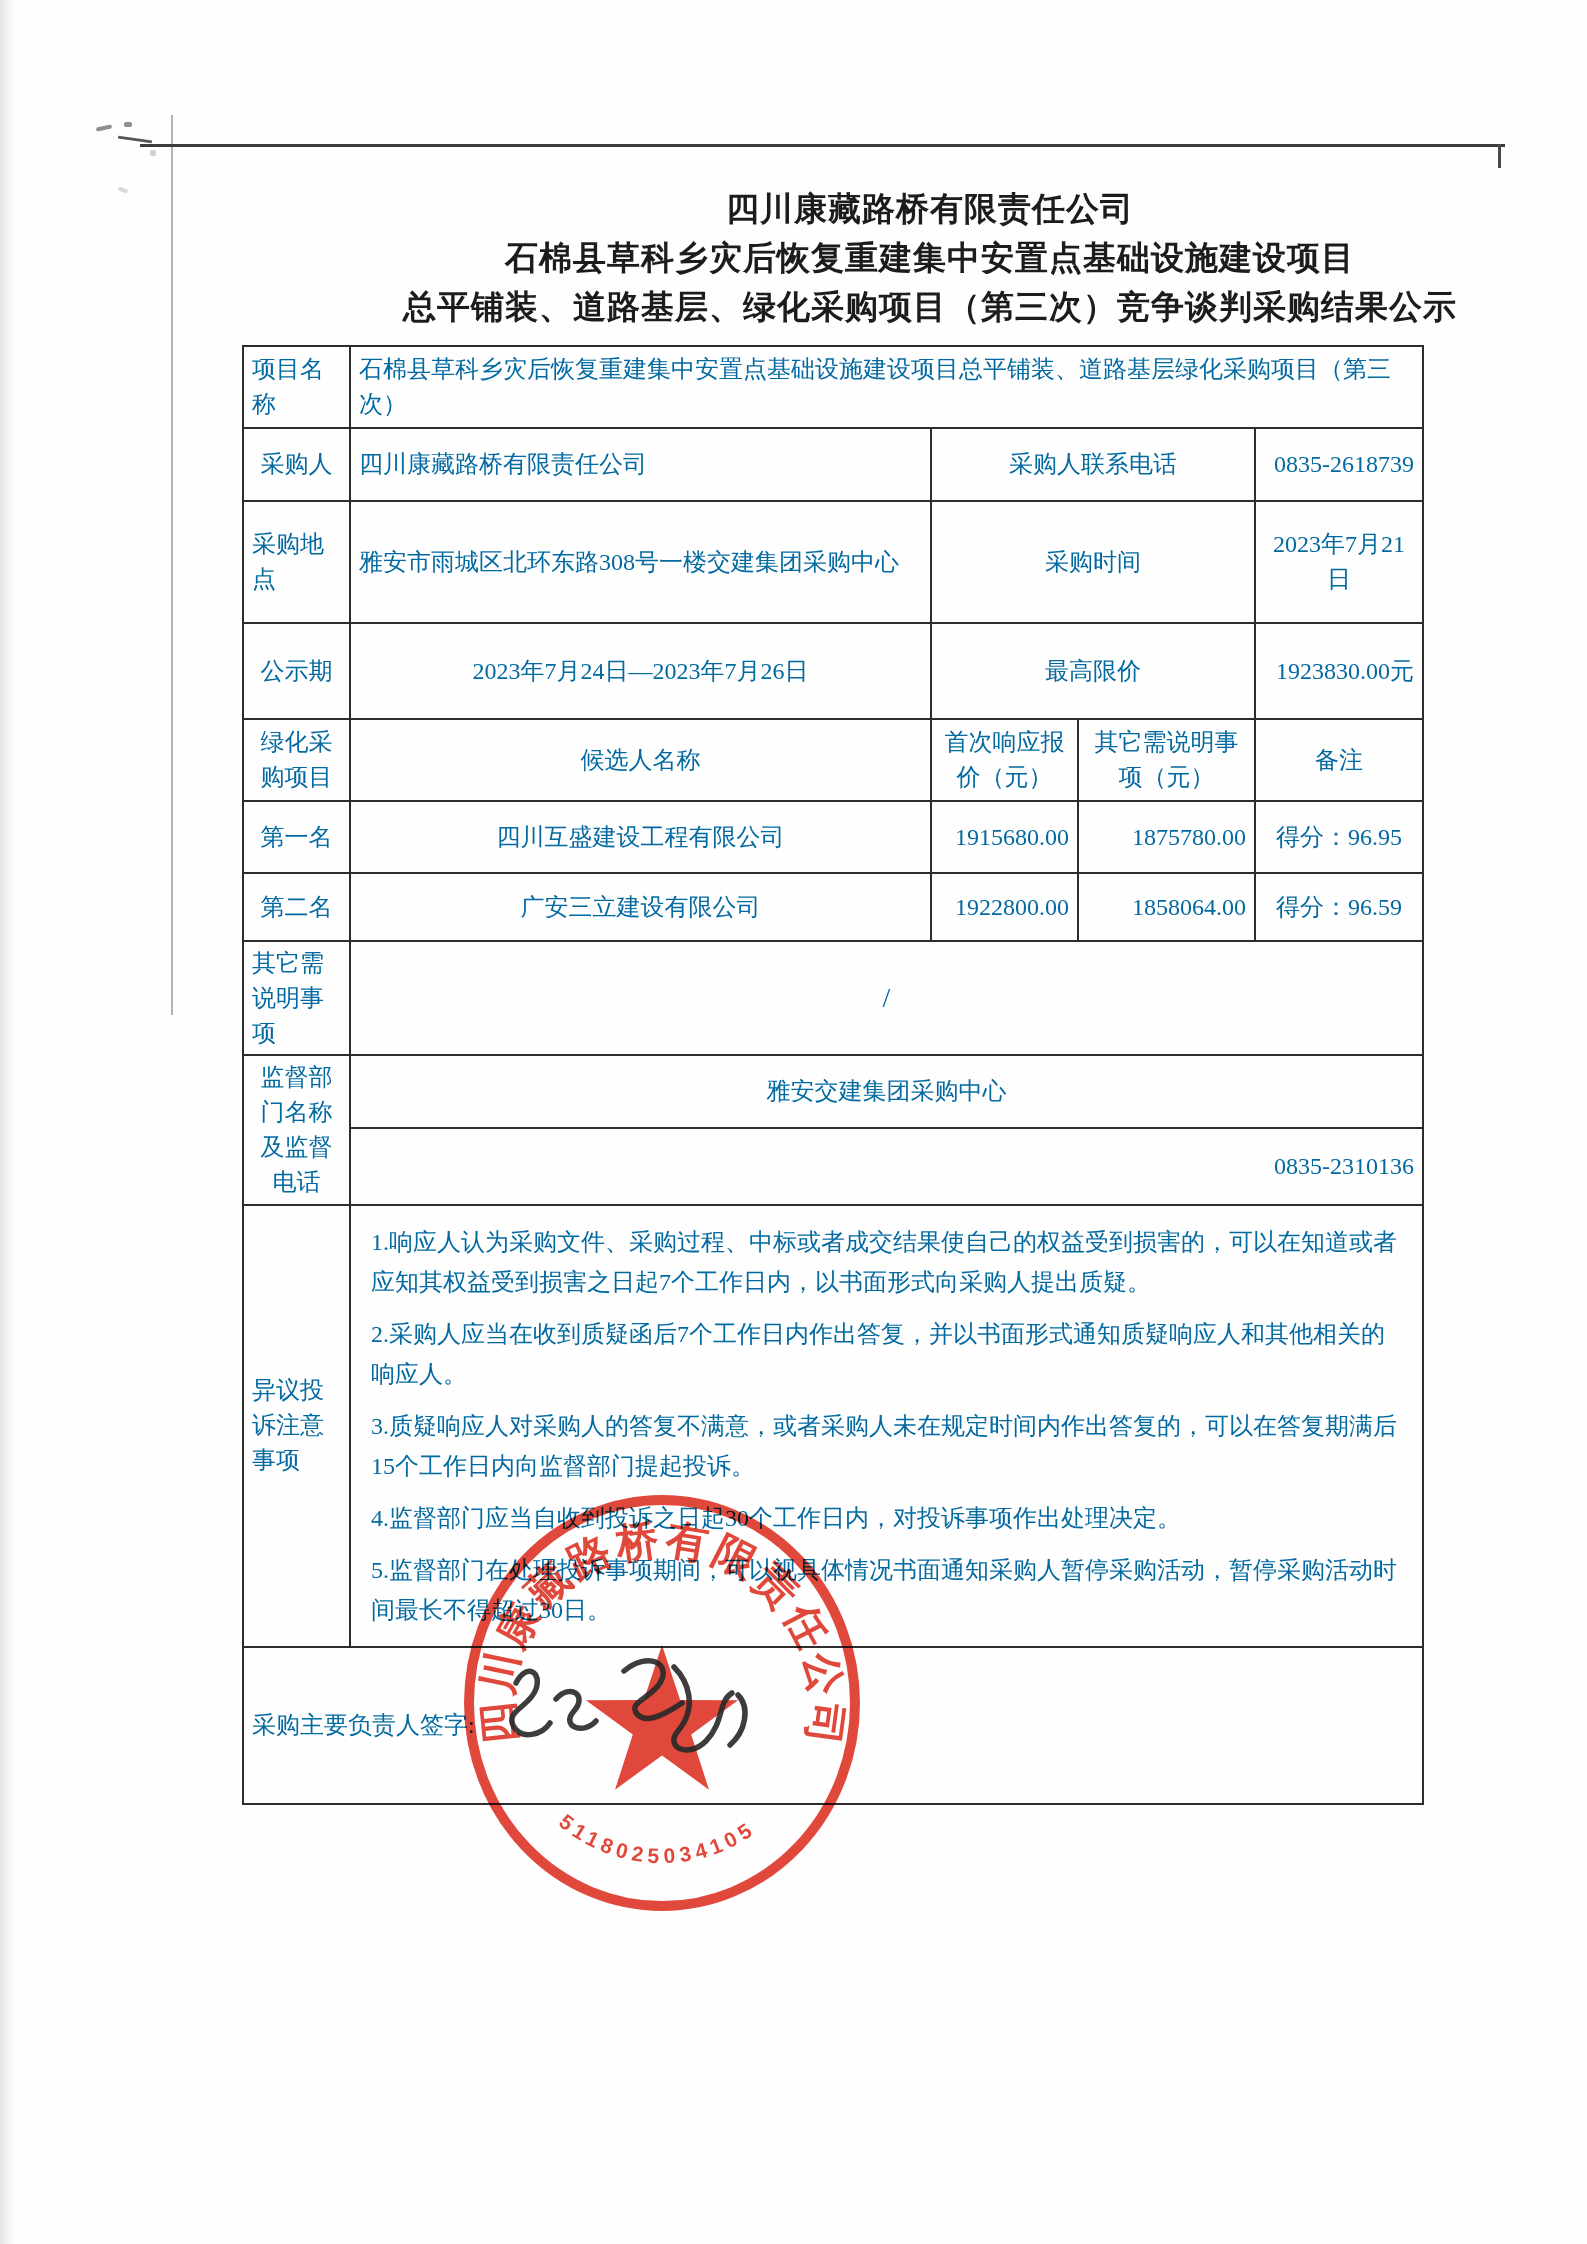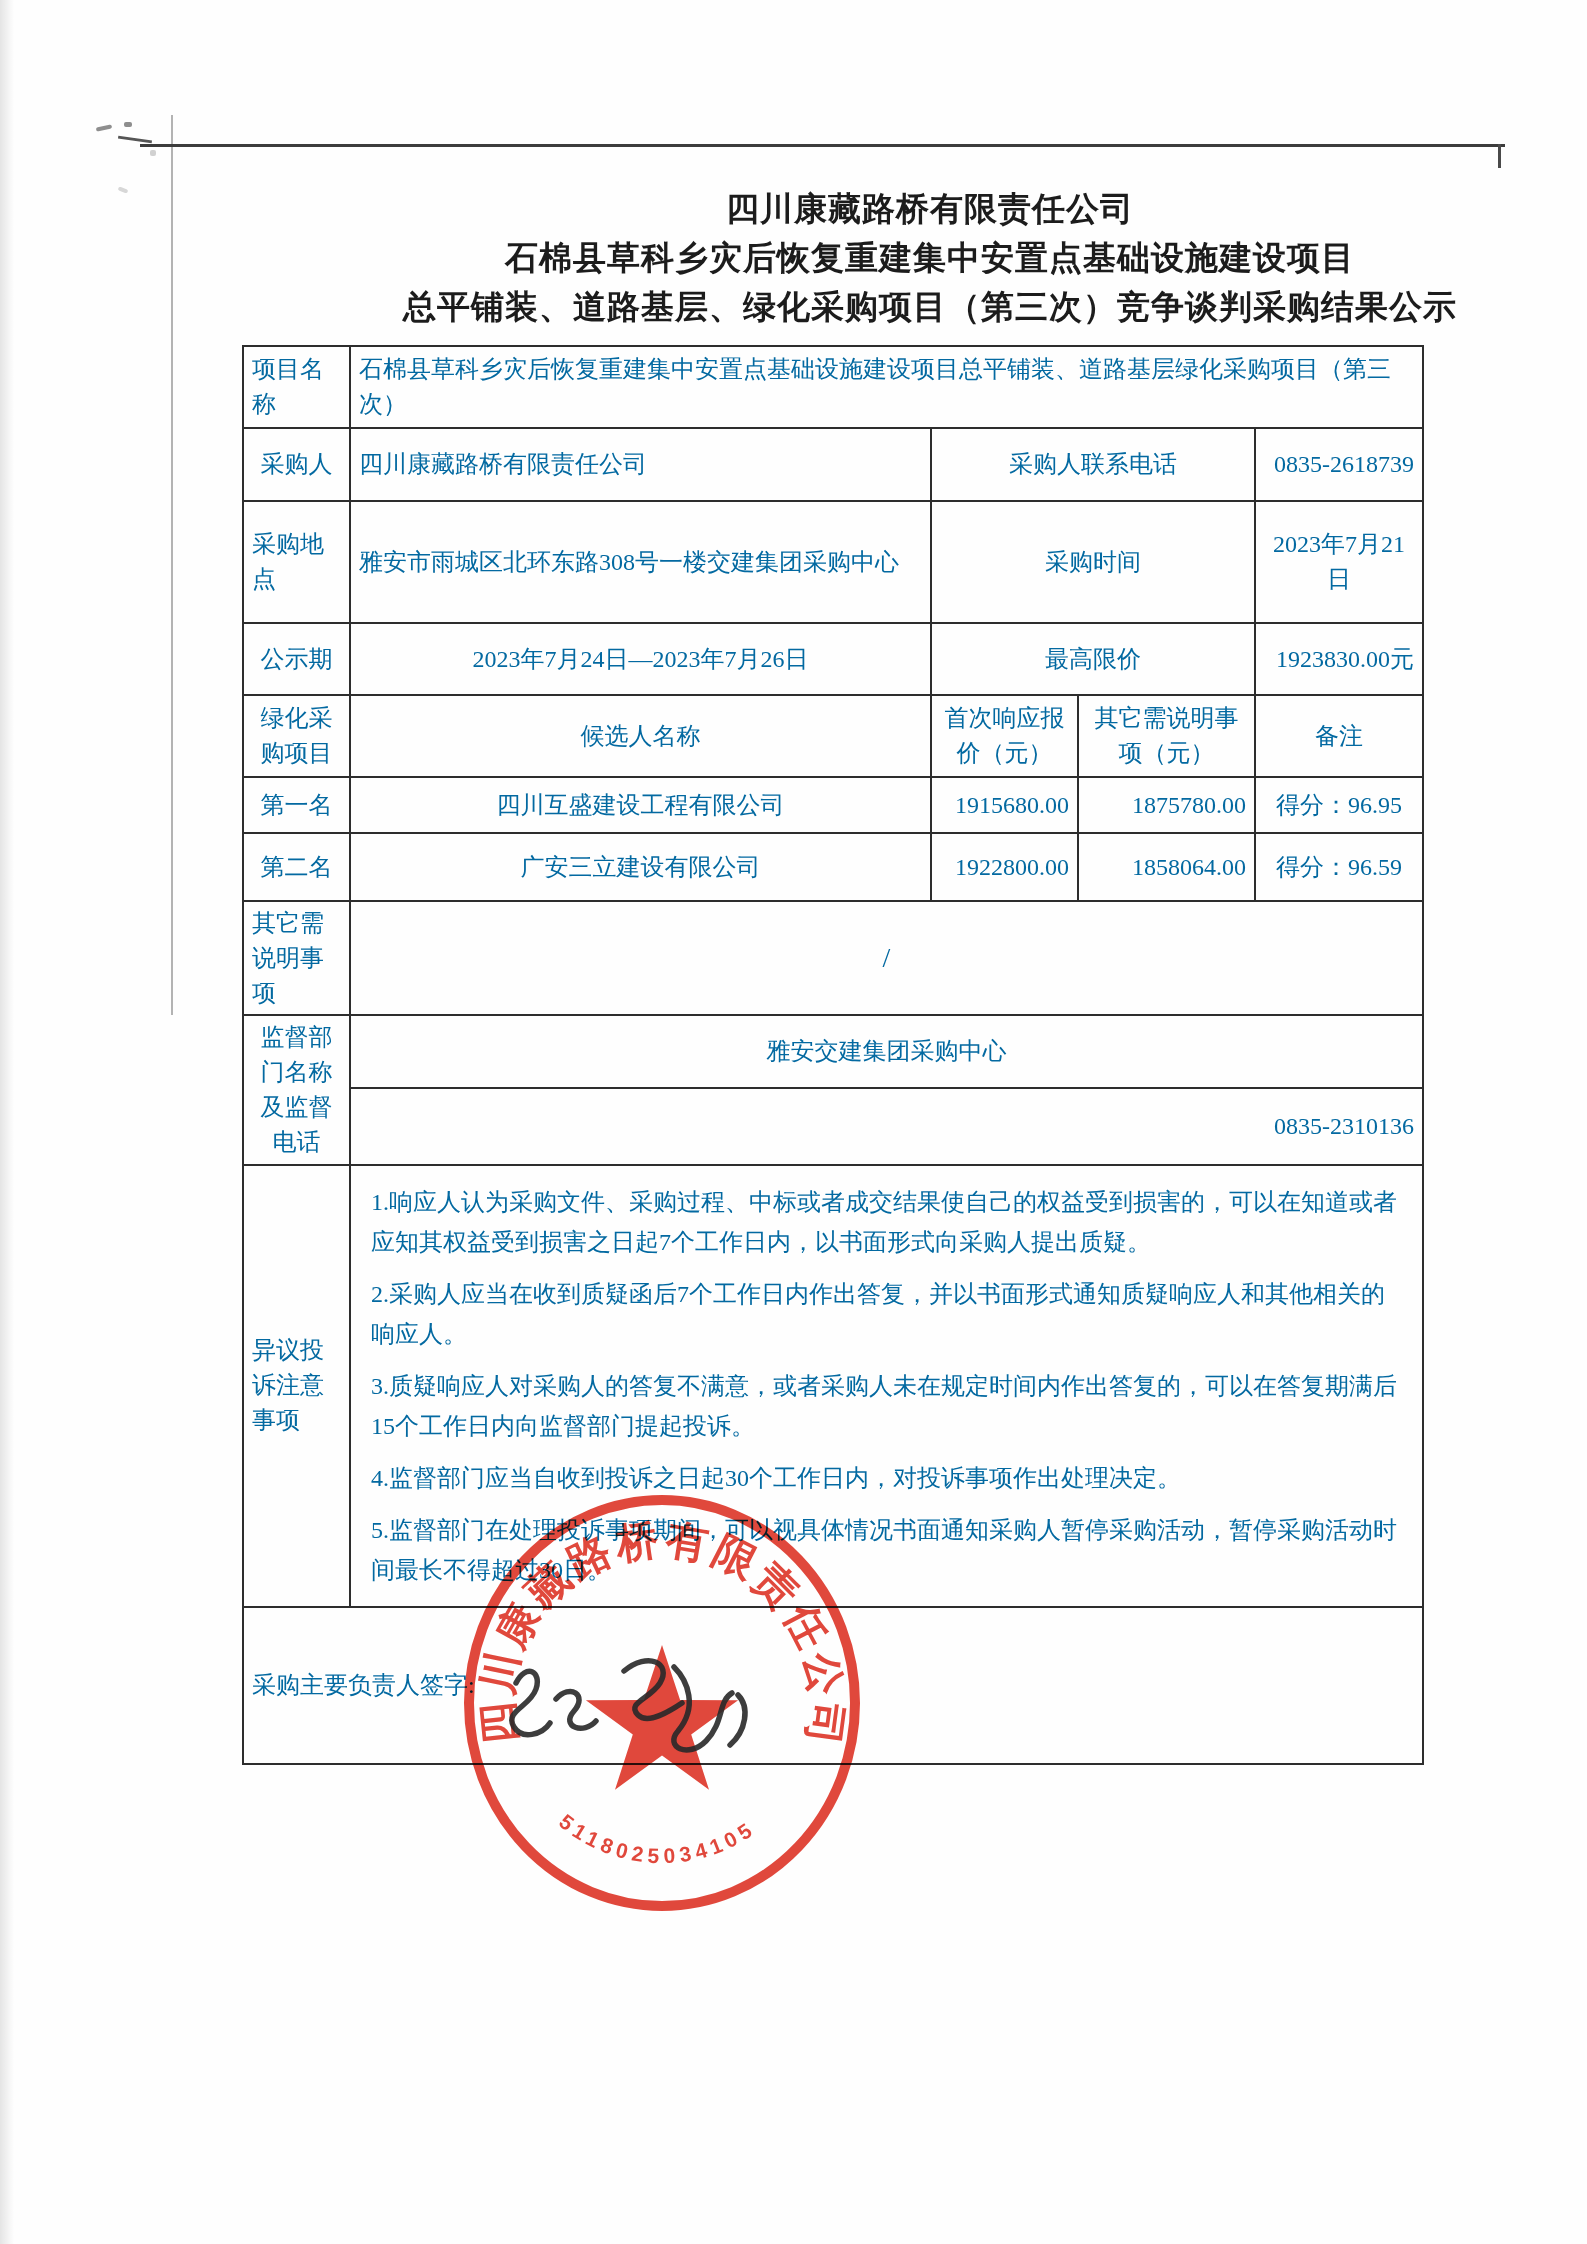--- a/index.html
+++ b/index.html
@@ -35,22 +35,22 @@
   }
   td.lab{text-align:center;}
   td.lab-left{text-align:left;}
   .va-top{vertical-align:top;padding-top:7px;}
   .ctr{text-align:center;}
   .lft{text-align:left;}
   .num{text-align:right;letter-spacing:0;border-radius:18px;}
   .slash{font-size:28px;}
   .obj-list{padding:10px 12px;}
   .obj-list div{margin:12px;line-height:40px;text-align:left;}
-  .r1{height:82px}.r2{height:73px}.r3{height:122px}.r4{height:72px}
-  .r5{height:82px}.r6{height:56px}.r7{height:68px}.r8{height:103px}
+  .r1{height:82px}.r2{height:73px}.r3{height:122px}.r4{height:96px}
+  .r5{height:82px}.r6{height:72px}.r7{height:68px}.r8{height:103px}
   .r9a{height:65px}.r9b{height:69px}.r10{height:436px}.r11{height:157px}
 
   .stamp{position:absolute;left:447px;top:1483px;width:430px;height:440px;
     mix-blend-mode:multiply;opacity:.92;}
   .stamp text{font-family:"Liberation Sans","DejaVu Sans",sans-serif;font-weight:bold;}
 </style>
 </head>
 <body>
 
 <div class="page">

